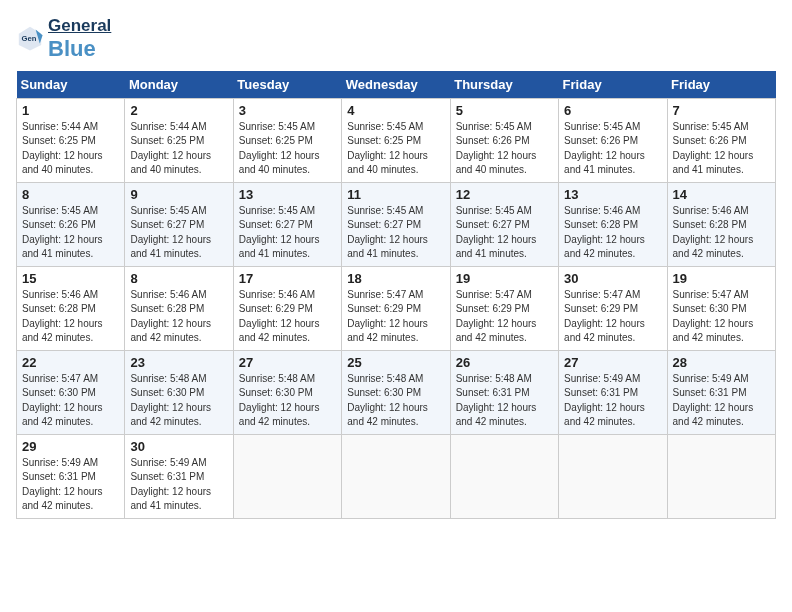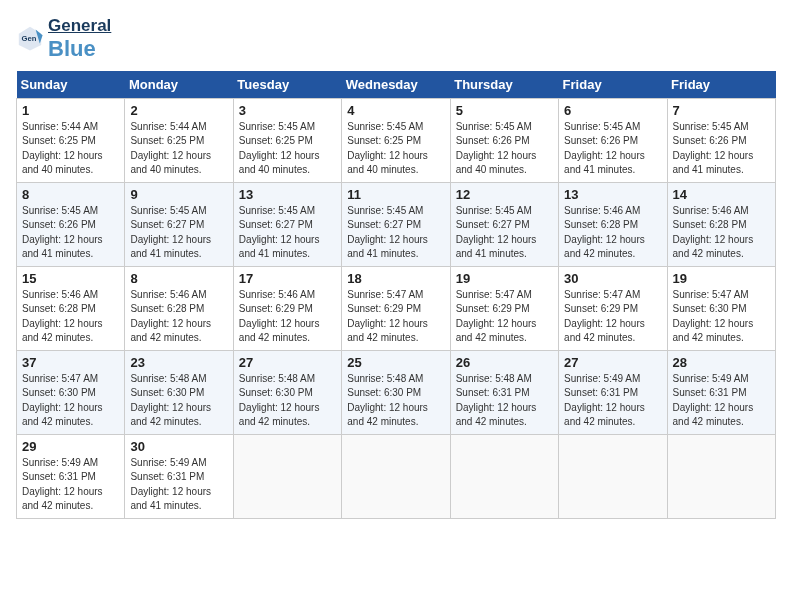--- a/index.html
+++ b/index.html
@@ -280,21 +280,21 @@
         <span class="day-num">19</span>
         <div class="day-info">
           Sunrise: 5:47 AM<br>
           Sunset: 6:30 PM<br>
           Daylight: 12 hours and 42 minutes.
         </div>
       </td>
       </tr>
       <tr>
         <td>
-        <span class="day-num">37</span>
+        <span class="day-num">22</span>
         <div class="day-info">
           Sunrise: 5:47 AM<br>
           Sunset: 6:30 PM<br>
           Daylight: 12 hours and 42 minutes.
         </div>
       </td>
         <td>
         <span class="day-num">23</span>
         <div class="day-info">
           Sunrise: 5:48 AM<br>

